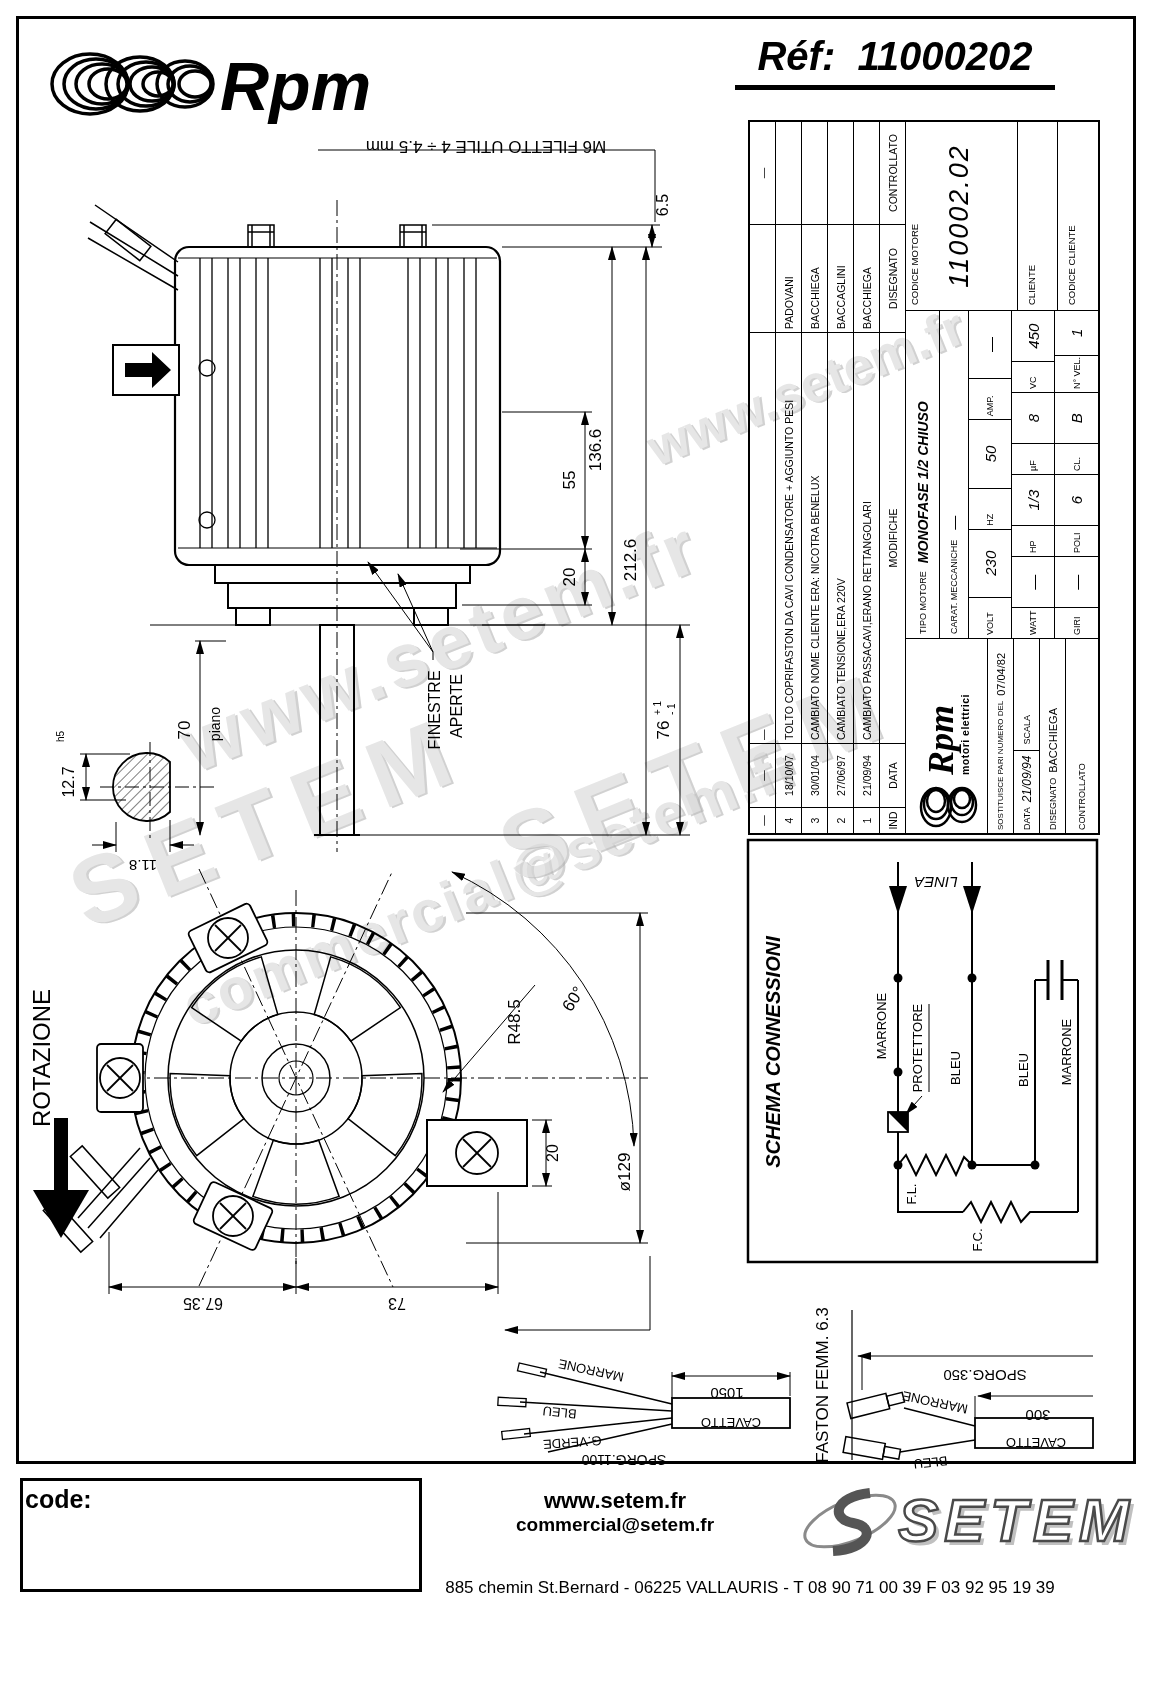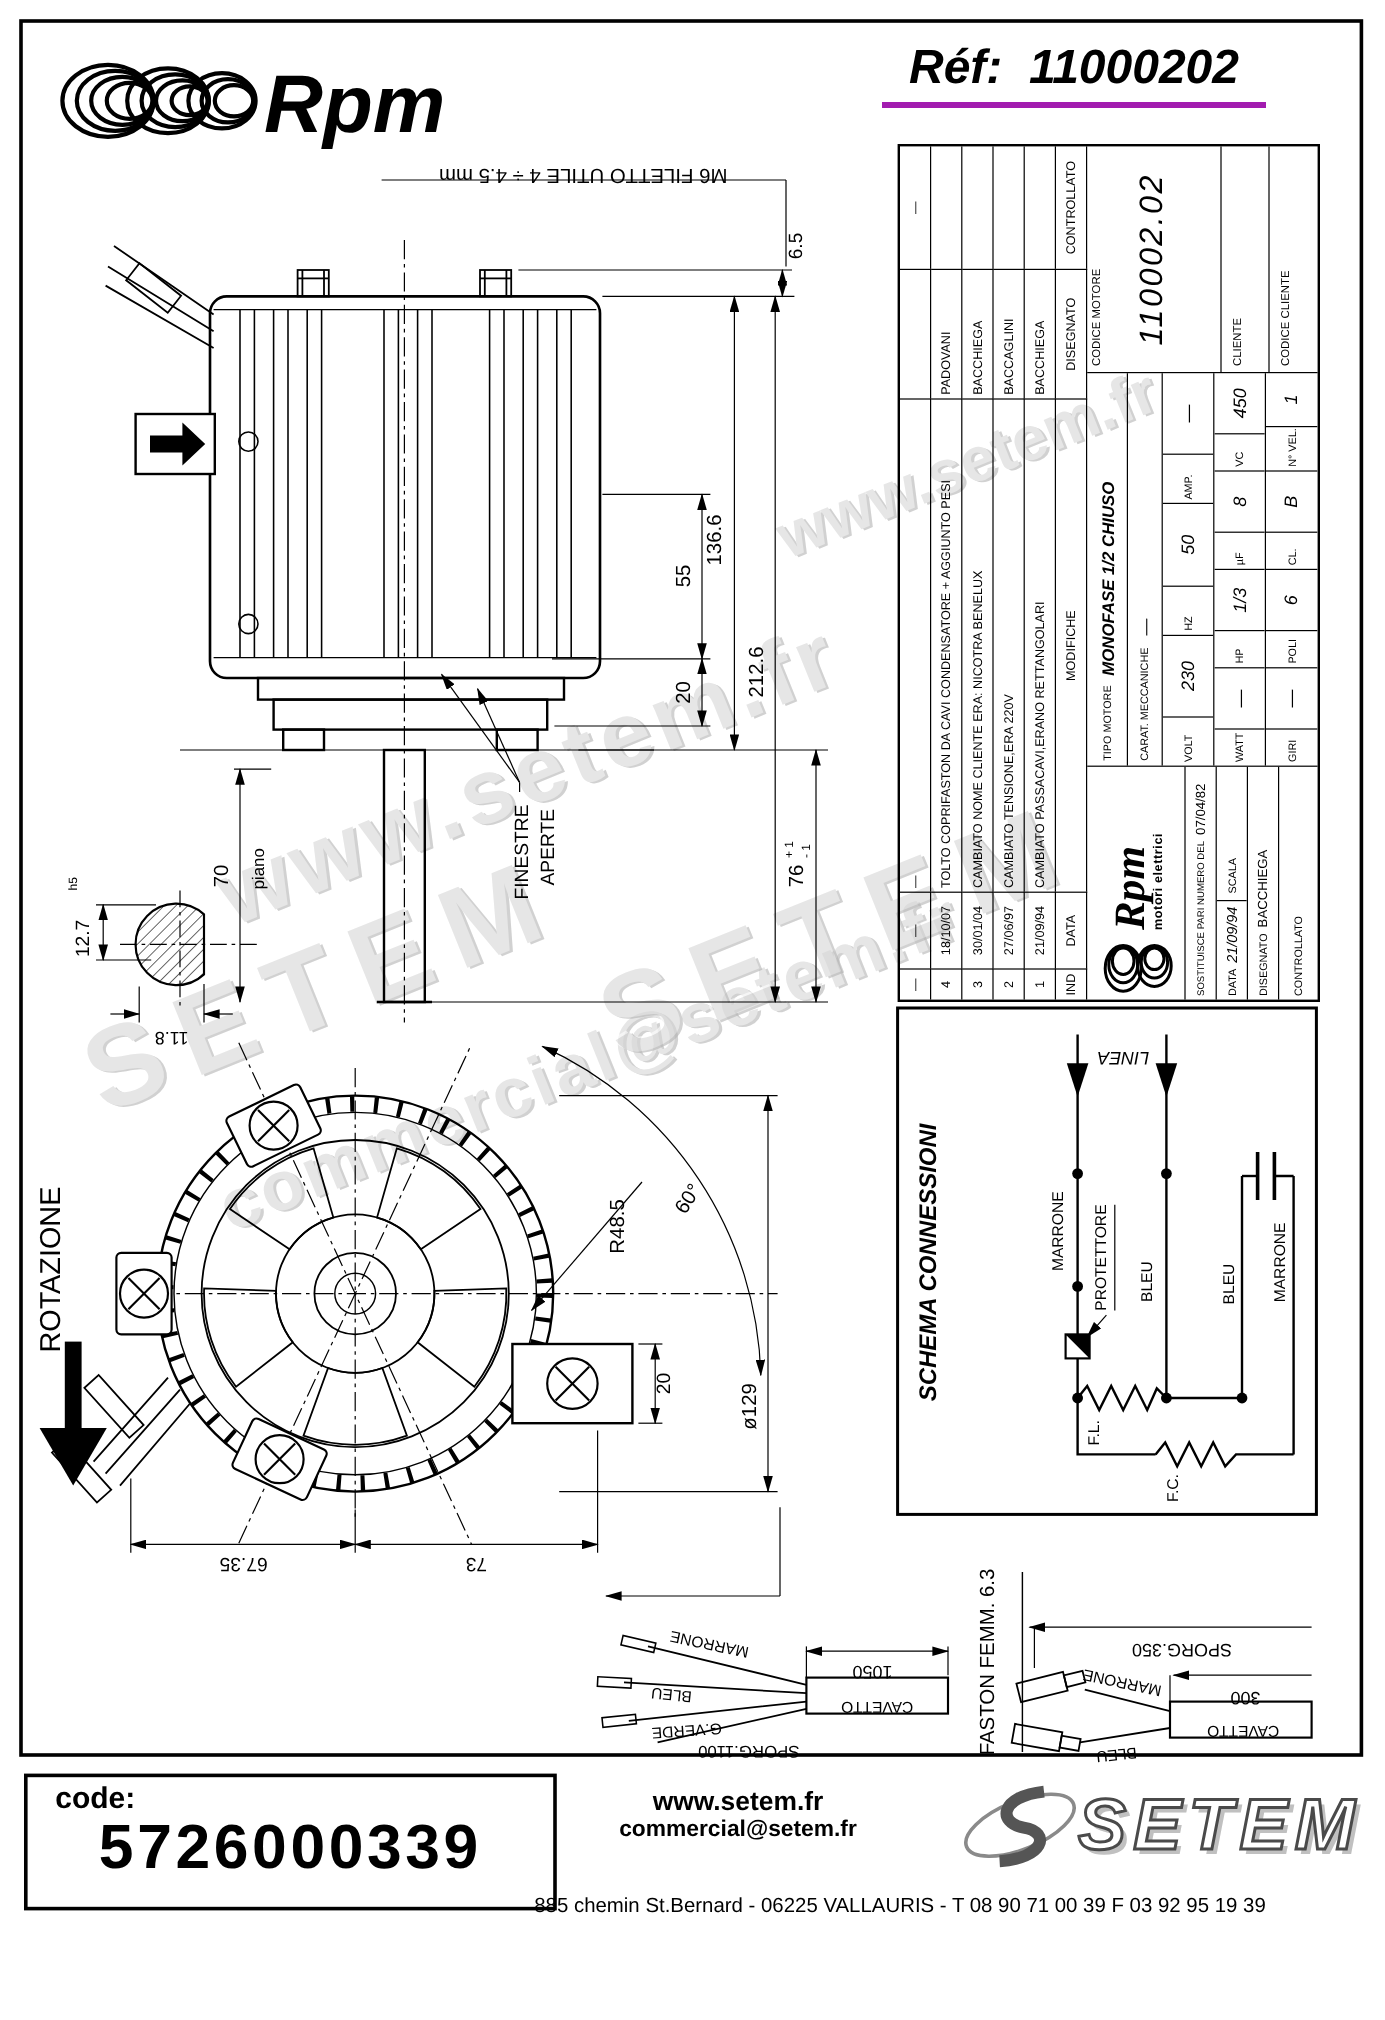--- a/index.html
+++ b/index.html
@@ -7,21 +7,21 @@
        font-family:"Liberation Sans",sans-serif;color:#000;}
   .frame{position:absolute;left:16px;top:16px;width:1114px;height:1442px;
          border:3px solid #000;z-index:1;}
   
   .wm{position:absolute;z-index:0;font-weight:bold;color:#d6d6d6;opacity:.6;
       text-shadow:2px 2px 0 #b3b3b3,-2px -2px 0 #fff;white-space:nowrap;
       transform:rotate(-22deg);transform-origin:0 50%;}
   
   .hdr-ref{position:absolute;left:735px;top:34px;width:320px;z-index:3;
            font-size:40px;font-weight:bold;font-style:italic;
-           border-bottom:5px solid #a21caf;padding-bottom:6px;text-align:center;}
+           border-bottom:5px solid #000000;padding-bottom:6px;text-align:center;}
   .brand-rpm{font-family:"Liberation Serif",serif;font-style:italic;font-weight:bold;}
   
   svg.draw{position:absolute;left:0;top:0;z-index:2;}
   svg text{fill:#000;font-family:"Liberation Sans",sans-serif;}
   
   .tblock{position:absolute;left:748px;top:835px;width:715px;height:352px;
           transform:rotate(-90deg);transform-origin:0 0;z-index:3;
           border:2px solid #000;box-sizing:border-box;font-family:"Liberation Sans",sans-serif;}
   .tblock *{box-sizing:border-box;}
   .rev{position:absolute;left:0;top:0;width:711px;height:156px;display:grid;
@@ -40,21 +40,21 @@
   .val{font-style:italic;font-size:14px;white-space:nowrap;}
   .logo-cell{height:82px;display:flex;align-items:center;padding:2px 4px;gap:4px;}
   .row-sm{height:26px;display:flex;align-items:center;padding:0 3px;gap:5px;}
   .elec{display:flex;height:43px;}
   .ep{flex:1;display:flex;border-right:1px solid #000;}
   .ep:last-child{border-right:none;}
   .ep .lbl{width:38%;display:flex;align-items:center;padding-left:3px;border-right:1px solid #000;}
   .ep .val{width:62%;display:flex;align-items:center;justify-content:center;font-size:15px;}
   
   .codebox{position:absolute;left:20px;top:1478px;width:392px;height:100px;
-           border:3px solid #000;z-index:3;padding:4px 23px;}
+           border:3px solid #000;z-index:3;padding:4px 2px;}
   .codebox .cl{font-size:25px;font-weight:bold;}
   .codebox .cv{font-size:52px;font-weight:bold;letter-spacing:3px;text-align:center;margin-top:-4px;}
   .f-center{position:absolute;left:450px;top:1488px;width:330px;text-align:center;z-index:3;}
   .f-site{font-size:22px;font-weight:bold;}
   .f-mail{font-size:19px;font-weight:bold;}
   .f-addr{position:absolute;left:420px;top:1578px;width:660px;text-align:center;
           font-size:17px;z-index:3;}
   .setem-logo{position:absolute;left:795px;top:1468px;width:340px;height:105px;z-index:3;
           display:flex;align-items:center;}
   .setem-word{font-size:60px;font-weight:bold;font-style:italic;letter-spacing:6px;
@@ -537,21 +537,20 @@
       </div>
       <div class="cell" style="flex:1;padding:3px 5px;border-bottom:none;">
         <span class="lbl" style="font-size:9.5px;">CODICE CLIENTE</span>
       </div>
     </div>
   </div>
 </div>
 
 <div class="codebox">
   <div class="cl">code:</div>
-  <div class="cv">5726000339</div>
 </div>
 <div class="f-center">
   <div class="f-site">www.setem.fr</div>
   <div class="f-mail">commercial@setem.fr</div>
 </div>
 <div class="f-addr">885 chemin St.Bernard - 06225 VALLAURIS - T 08 90 71 00 39 F 03 92 95 19 39</div>
 <div class="setem-logo">
   <svg width="110" height="100">
     <ellipse cx="55" cy="50" rx="48" ry="20" transform="rotate(-22 55 50)" fill="none" stroke="#8a8a8a" stroke-width="3"></ellipse>
     <path d="M75 22 C38 26 36 48 58 52 C82 56 74 78 38 80" fill="none" stroke="#555" stroke-width="10"></path>

